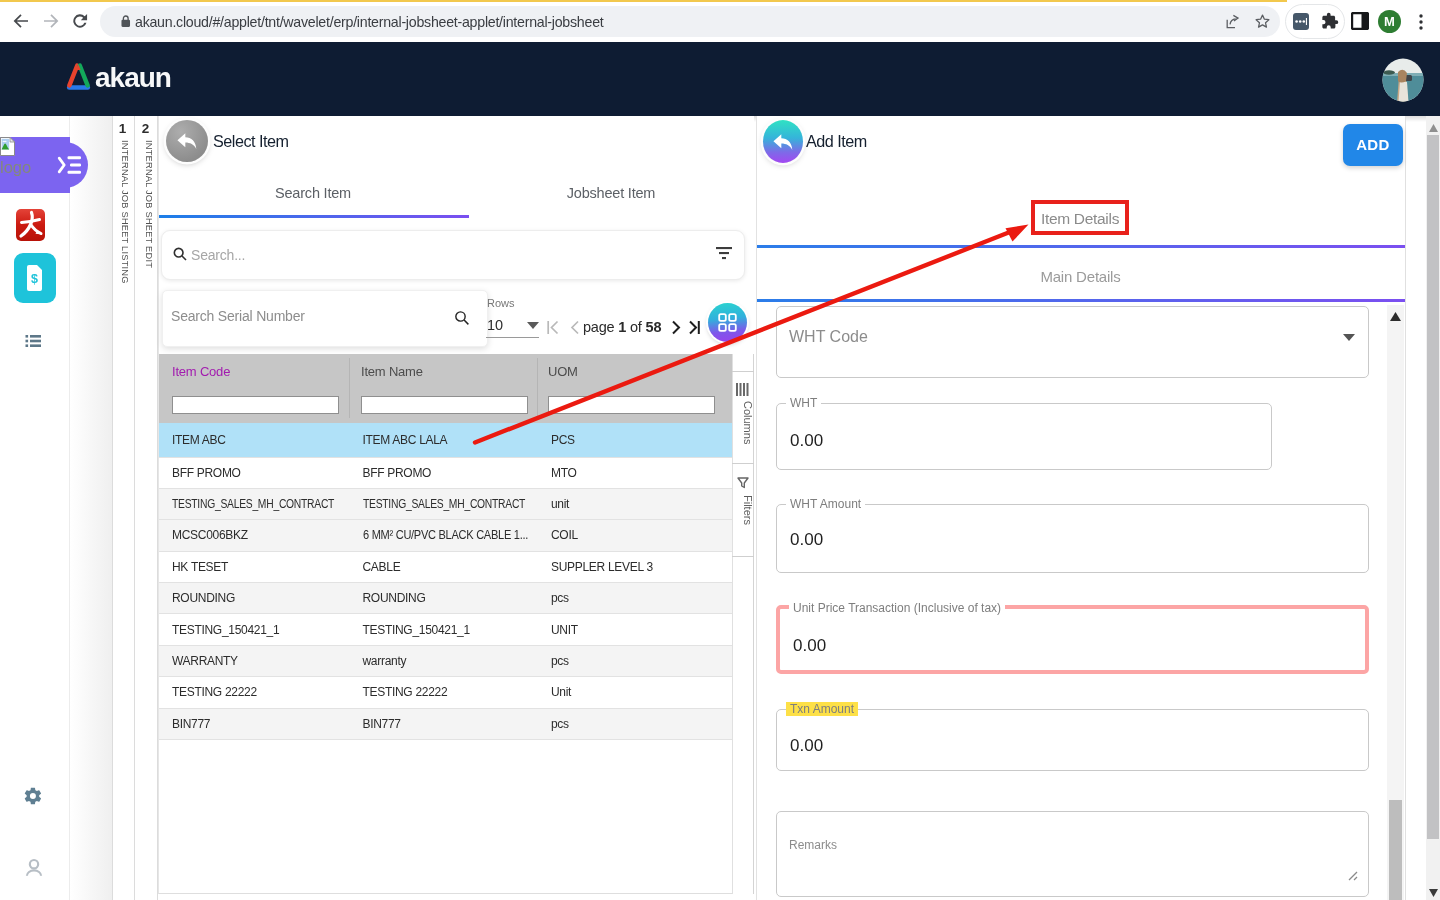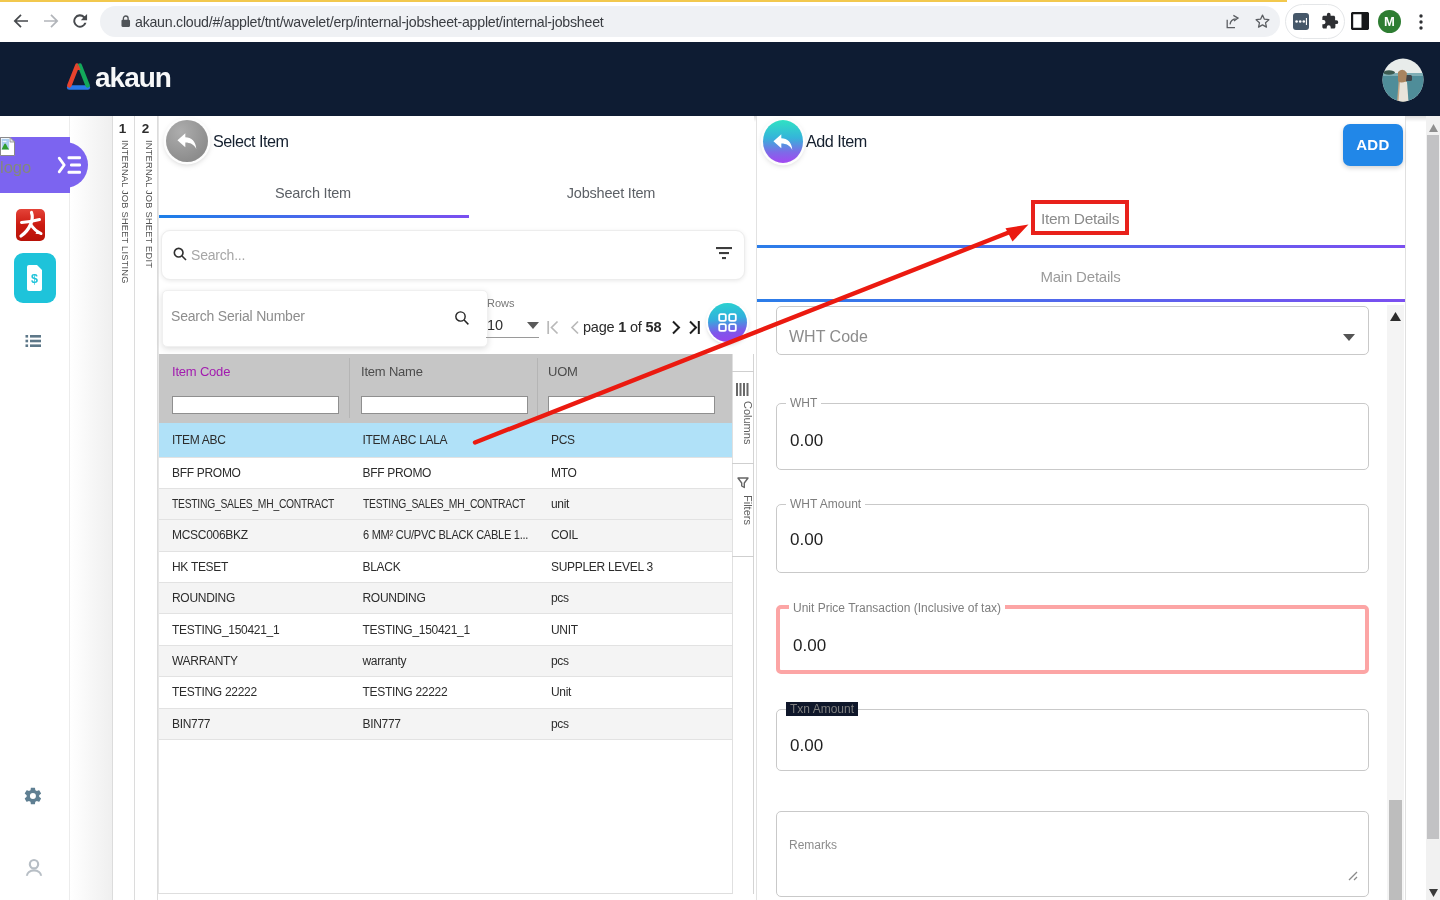--- a/index.html
+++ b/index.html
@@ -268,21 +268,21 @@
         <td style="white-space:nowrap;overflow:hidden;padding-left:15px;"><span style="display:inline-block;transform:scaleX(0.86);transform-origin:0 50%;">TESTING_SALES_MH_CONTRACT</span></td>
         <td style="white-space:nowrap;overflow:hidden;padding-left:16.5px;">unit</td>
       </tr>
   <tr style="height:31.4px;background:#f4f4f4;border-top:1px solid #e2e2e2;">
         <td style="white-space:nowrap;overflow:hidden;padding-left:13.5px;">MCSC006BKZ</td>
         <td style="white-space:nowrap;overflow:hidden;padding-left:15px;"><span style="display:inline-block;transform:scaleX(0.92);transform-origin:0 50%;">6 MM² CU/PVC BLACK CABLE 1...</span></td>
         <td style="white-space:nowrap;overflow:hidden;padding-left:16.5px;">COIL</td>
       </tr>
   <tr style="height:31.4px;background:#fff;border-top:1px solid #e2e2e2;">
         <td style="white-space:nowrap;overflow:hidden;padding-left:13.5px;margin-left:44px;">HK TESET</td>
-        <td style="white-space:nowrap;overflow:hidden;padding-left:15px;">BLACK</td>
+        <td style="white-space:nowrap;overflow:hidden;padding-left:15px;">CABLE</td>
         <td style="white-space:nowrap;overflow:hidden;padding-left:16.5px;">SUPPLER LEVEL 3</td>
       </tr>
   <tr style="height:31.4px;background:#f4f4f4;border-top:1px solid #e2e2e2;">
         <td style="white-space:nowrap;overflow:hidden;padding-left:13.5px;">ROUNDING</td>
         <td style="white-space:nowrap;overflow:hidden;padding-left:15px;">ROUNDING</td>
         <td style="white-space:nowrap;overflow:hidden;padding-left:16.5px;">pcs</td>
       </tr>
   <tr style="height:31.4px;background:#fff;border-top:1px solid #e2e2e2;">
         <td style="white-space:nowrap;overflow:hidden;padding-left:13.5px;">TESTING_150421_1</td>
         <td style="white-space:nowrap;overflow:hidden;padding-left:15px;">TESTING_150421_1</td>
@@ -332,40 +332,40 @@
 <div class="abs" style="left:806px;top:132px;font-size:16.2px;font-weight:500;letter-spacing:-0.5px;color:#15202f;">Add Item</div>
 
 <div class="abs" style="left:1343px;top:124px;width:60px;height:42px;border-radius:7px;background:#2187e8;box-shadow:0 2px 5px rgba(0,0,0,0.18);color:#fff;font-size:15px;font-weight:700;text-align:center;line-height:42px;letter-spacing:0.4px;">ADD</div>
 
 <div class="abs" style="left:1031px;top:200px;width:98px;height:35px;border:4px solid #e8211b;"></div>
 <div class="abs" style="left:1031px;top:210px;width:98px;text-align:center;font-size:15.5px;letter-spacing:-0.3px;color:#8b8b8b;">Item Details</div>
 <div class="abs" style="left:756.5px;top:245px;width:648px;height:3.3px;background:linear-gradient(90deg,#2b7de9,#7b4ff0);"></div>
 <div class="abs" style="left:756.5px;top:268px;width:648px;text-align:center;font-size:15px;letter-spacing:-0.2px;color:#9b9b9b;">Main Details</div>
 <div class="abs" style="left:756.5px;top:298.8px;width:648px;height:3.3px;background:linear-gradient(90deg,#2b7de9,#7b4ff0);"></div>
 
-<div class="abs" style="left:776px;top:306px;width:593px;height:49px;border:1px solid #c9c9c9;border-radius:5px;">
+<div class="abs" style="left:776px;top:306px;width:593px;height:72px;border:1px solid #c9c9c9;border-radius:5px;">
   <div class="abs" style="left:12px;top:21px;font-size:16px;color:#8c8c8c;">WHT Code</div>
   <svg class="abs" style="left:566px;top:27px;" width="12" height="7" viewBox="0 0 12 7">
       <path d="M0 0 H12 L6 7 Z" fill="#545454"></path>
     </svg>
 </div>
-<div class="abs" style="left:776px;top:403px;width:593px;height:67px;border:1px solid #c9c9c9;border-radius:5px;">
+<div class="abs" style="left:776px;top:403px;width:496px;height:67px;border:1px solid #c9c9c9;border-radius:5px;">
   <div class="abs" style="left:9px;top:-8px;font-size:12px;color:#7e7e7e;background:#fff;padding:0 4px;">WHT</div>
   <div class="abs" style="left:13px;top:27px;font-size:17px;color:#1f1f1f;">0.00</div>
 </div>
 <div class="abs" style="left:776px;top:504px;width:593px;height:69px;border:1px solid #c9c9c9;border-radius:5px;">
   <div class="abs" style="left:9px;top:-8px;font-size:12px;color:#7e7e7e;background:#fff;padding:0 4px;">WHT Amount</div>
   <div class="abs" style="left:13px;top:25px;font-size:17px;color:#1f1f1f;">0.00</div>
 </div>
 <div class="abs" style="left:776px;top:605px;width:593px;height:69px;border:4px solid #fca5a5;border-radius:5px;">
   <div class="abs" style="left:9px;top:-8px;font-size:12px;color:#7e7e7e;background:#fff;padding:0 4px;">Unit Price Transaction (Inclusive of tax)</div>
   <div class="abs" style="left:13px;top:27px;font-size:17px;color:#1f1f1f;">0.00</div>
 </div>
 <div class="abs" style="left:776px;top:709px;width:593px;height:62px;border:1px solid #c9c9c9;border-radius:5px;">
-  <div class="abs" style="left:9px;top:-8px;font-size:12px;color:#7e7e7e;background:#0f172a;padding:0 4px;">Txn Amount</div>
+  <div class="abs" style="left:9px;top:-8px;font-size:12px;color:#7e7e7e;background:#fde047;padding:0 4px;">Txn Amount</div>
   <div class="abs" style="left:13px;top:26px;font-size:17px;color:#1f1f1f;">0.00</div>
 </div>
 <div class="abs" style="left:776px;top:811px;width:593px;height:86px;border:1px solid #c9c9c9;border-radius:5px;">
   <div class="abs" style="left:12px;top:26px;font-size:12px;color:#8c8c8c;">Remarks</div>
   <svg class="abs" style="left:569px;top:57px;" width="12" height="12" viewBox="0 0 12 12" stroke="#8a8a8a" stroke-width="1.3">
     <path d="M11 3 L3 11"></path>
       <path d="M11 8 L8 11"></path>
   </svg>
 </div>
 

